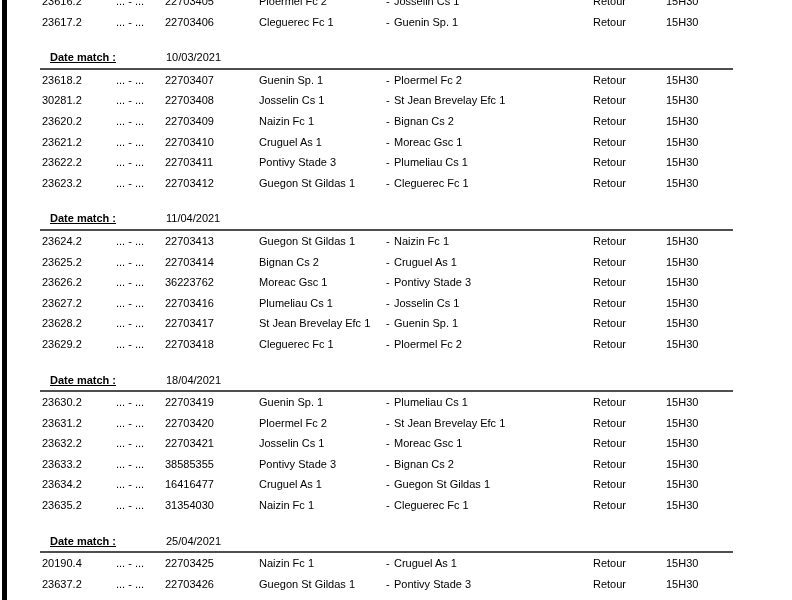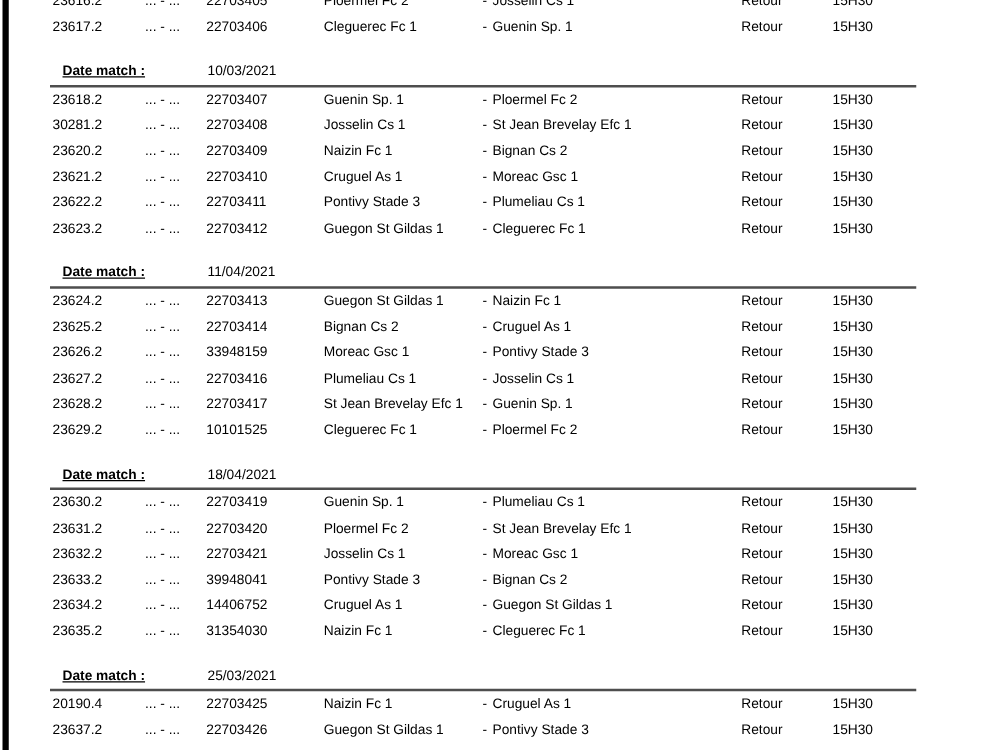--- a/index.html
+++ b/index.html
@@ -199,21 +199,21 @@
           <span class="c-id">22703414</span>
           <span class="c-home">Bignan Cs 2</span>
           <span class="c-dash">-</span>
           <span class="c-away">Cruguel As 1</span>
           <span class="c-type">Retour</span>
           <span class="c-time">15H30</span>
         </div>
         <div class="match-row">
           <span class="c-num">23626.2</span>
           <span class="c-dots">... - ...</span>
-          <span class="c-id">33948159</span>
+          <span class="c-id">36223762</span>
           <span class="c-home">Moreac Gsc 1</span>
           <span class="c-dash">-</span>
           <span class="c-away">Pontivy Stade 3</span>
           <span class="c-type">Retour</span>
           <span class="c-time">15H30</span>
         </div>
         <div class="match-row">
           <span class="c-num">23627.2</span>
           <span class="c-dots">... - ...</span>
           <span class="c-id">22703416</span>
@@ -229,21 +229,21 @@
           <span class="c-id">22703417</span>
           <span class="c-home">St Jean Brevelay Efc 1</span>
           <span class="c-dash">-</span>
           <span class="c-away">Guenin Sp. 1</span>
           <span class="c-type">Retour</span>
           <span class="c-time">15H30</span>
         </div>
         <div class="match-row">
           <span class="c-num">23629.2</span>
           <span class="c-dots">... - ...</span>
-          <span class="c-id">10101525</span>
+          <span class="c-id">22703418</span>
           <span class="c-home">Cleguerec Fc 1</span>
           <span class="c-dash">-</span>
           <span class="c-away">Ploermel Fc 2</span>
           <span class="c-type">Retour</span>
           <span class="c-time">15H30</span>
         </div>
       </div>
       <div class="section">
         <div class="section-gap"></div>
         <div class="date-row">
@@ -277,31 +277,31 @@
           <span class="c-id">22703421</span>
           <span class="c-home">Josselin Cs 1</span>
           <span class="c-dash">-</span>
           <span class="c-away">Moreac Gsc 1</span>
           <span class="c-type">Retour</span>
           <span class="c-time">15H30</span>
         </div>
         <div class="match-row">
           <span class="c-num">23633.2</span>
           <span class="c-dots">... - ...</span>
-          <span class="c-id">39948041</span>
+          <span class="c-id">38585355</span>
           <span class="c-home">Pontivy Stade 3</span>
           <span class="c-dash">-</span>
           <span class="c-away">Bignan Cs 2</span>
           <span class="c-type">Retour</span>
           <span class="c-time">15H30</span>
         </div>
         <div class="match-row">
           <span class="c-num">23634.2</span>
           <span class="c-dots">... - ...</span>
-          <span class="c-id">14406752</span>
+          <span class="c-id">16416477</span>
           <span class="c-home">Cruguel As 1</span>
           <span class="c-dash">-</span>
           <span class="c-away">Guegon St Gildas 1</span>
           <span class="c-type">Retour</span>
           <span class="c-time">15H30</span>
         </div>
         <div class="match-row">
           <span class="c-num">23635.2</span>
           <span class="c-dots">... - ...</span>
           <span class="c-id">31354030</span>
@@ -309,21 +309,21 @@
           <span class="c-dash">-</span>
           <span class="c-away">Cleguerec Fc 1</span>
           <span class="c-type">Retour</span>
           <span class="c-time">15H30</span>
         </div>
       </div>
       <div class="section">
         <div class="section-gap"></div>
         <div class="date-row">
           <span class="date-label">Date match :</span>
-          <span class="date-value">25/03/2021</span>
+          <span class="date-value">25/04/2021</span>
         </div>
         <div class="section-separator"></div>
         <div class="match-row">
           <span class="c-num">20190.4</span>
           <span class="c-dots">... - ...</span>
           <span class="c-id">22703425</span>
           <span class="c-home">Naizin Fc 1</span>
           <span class="c-dash">-</span>
           <span class="c-away">Cruguel As 1</span>
           <span class="c-type">Retour</span>

